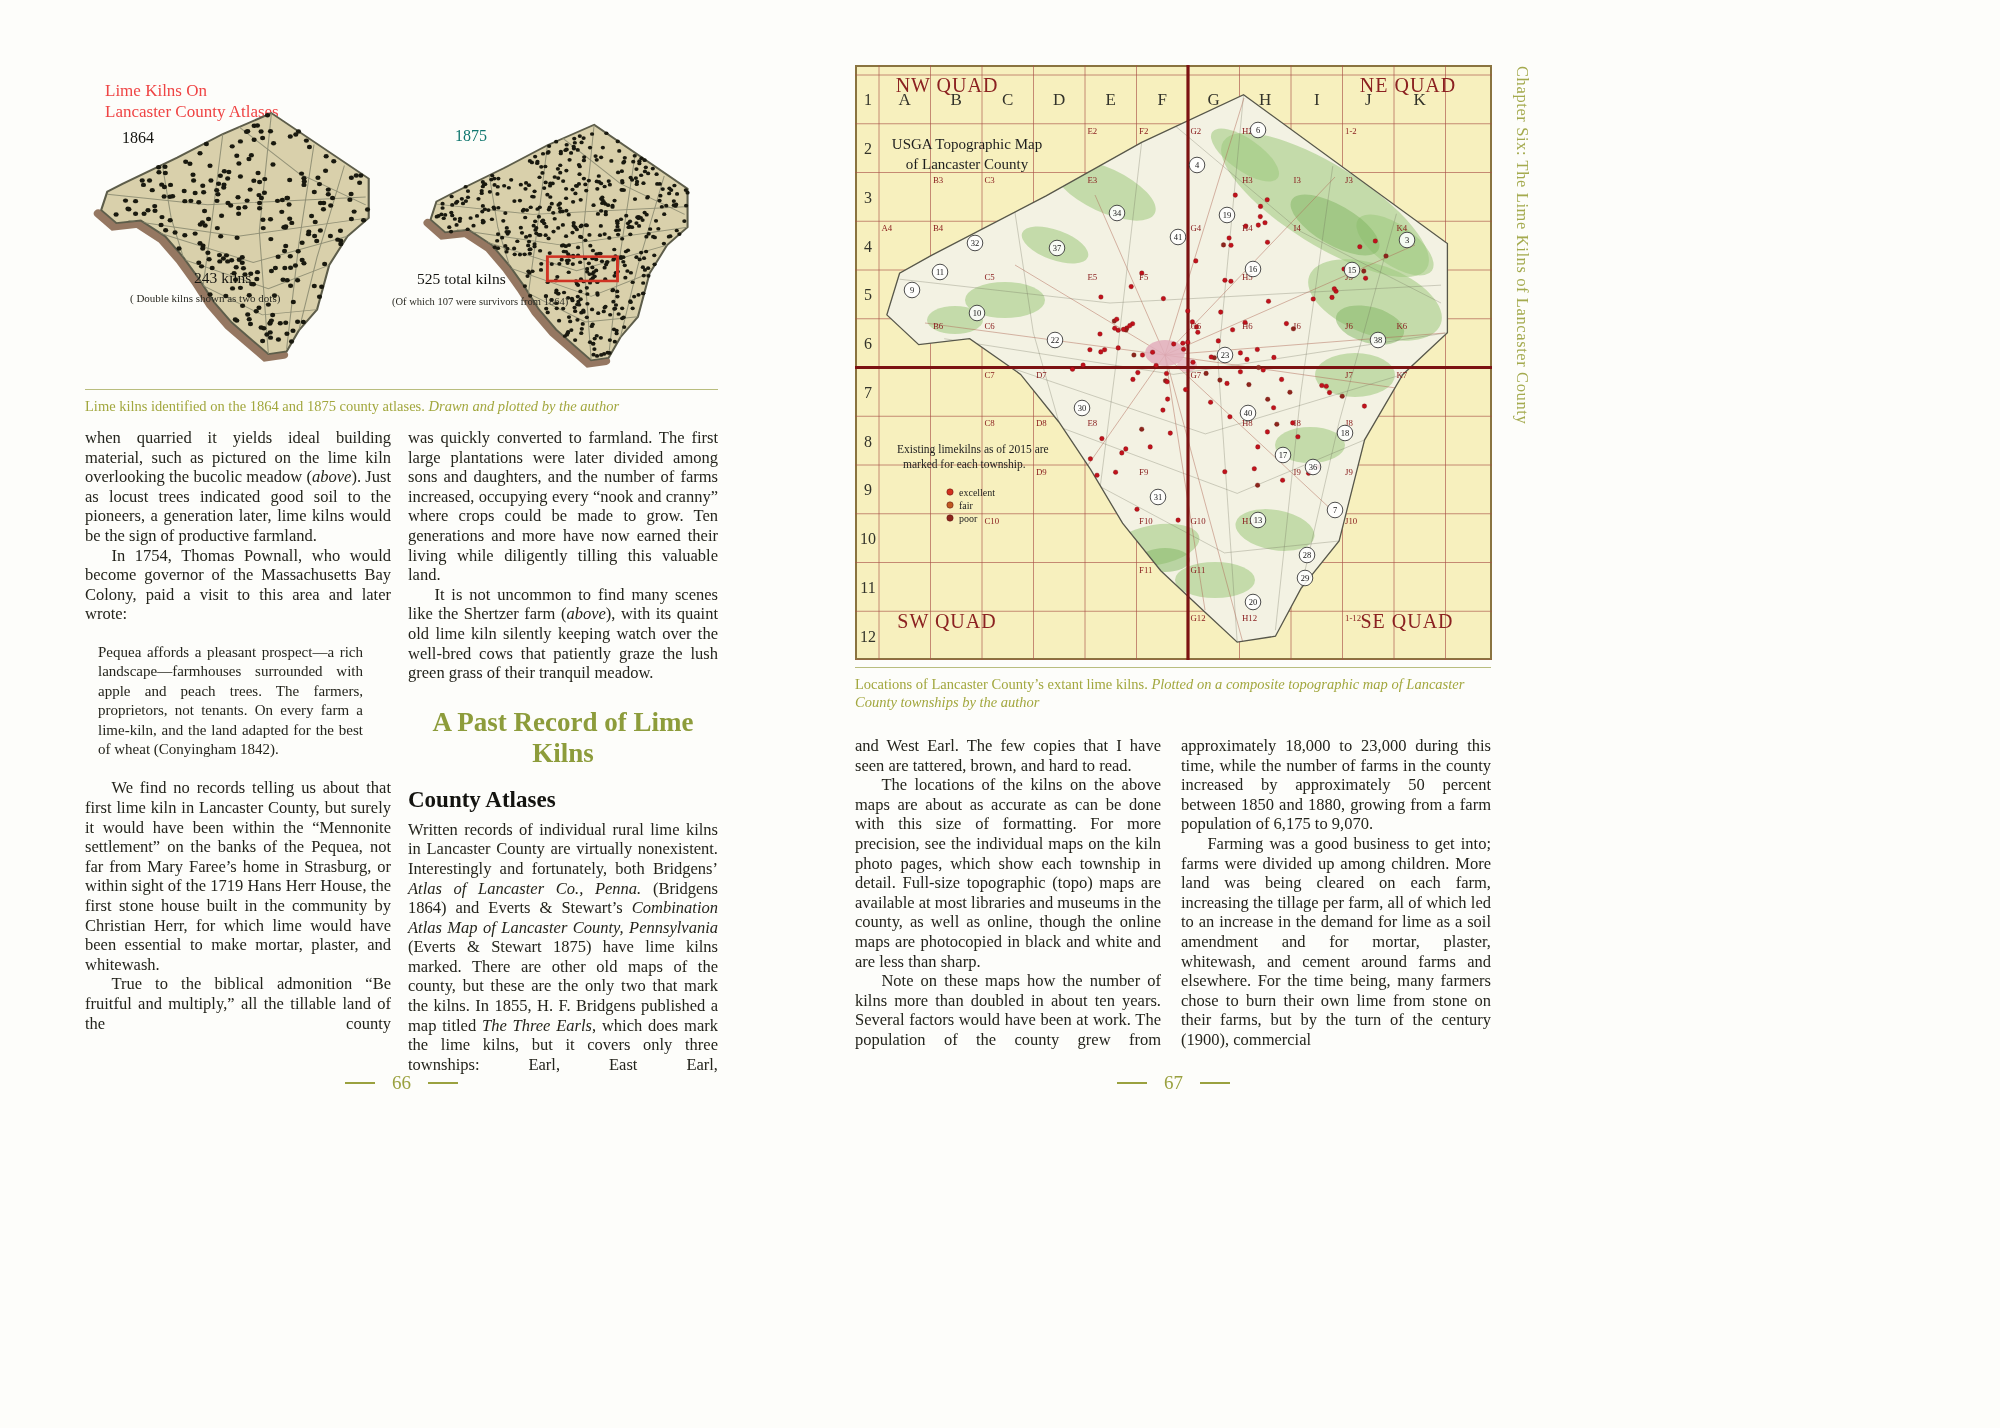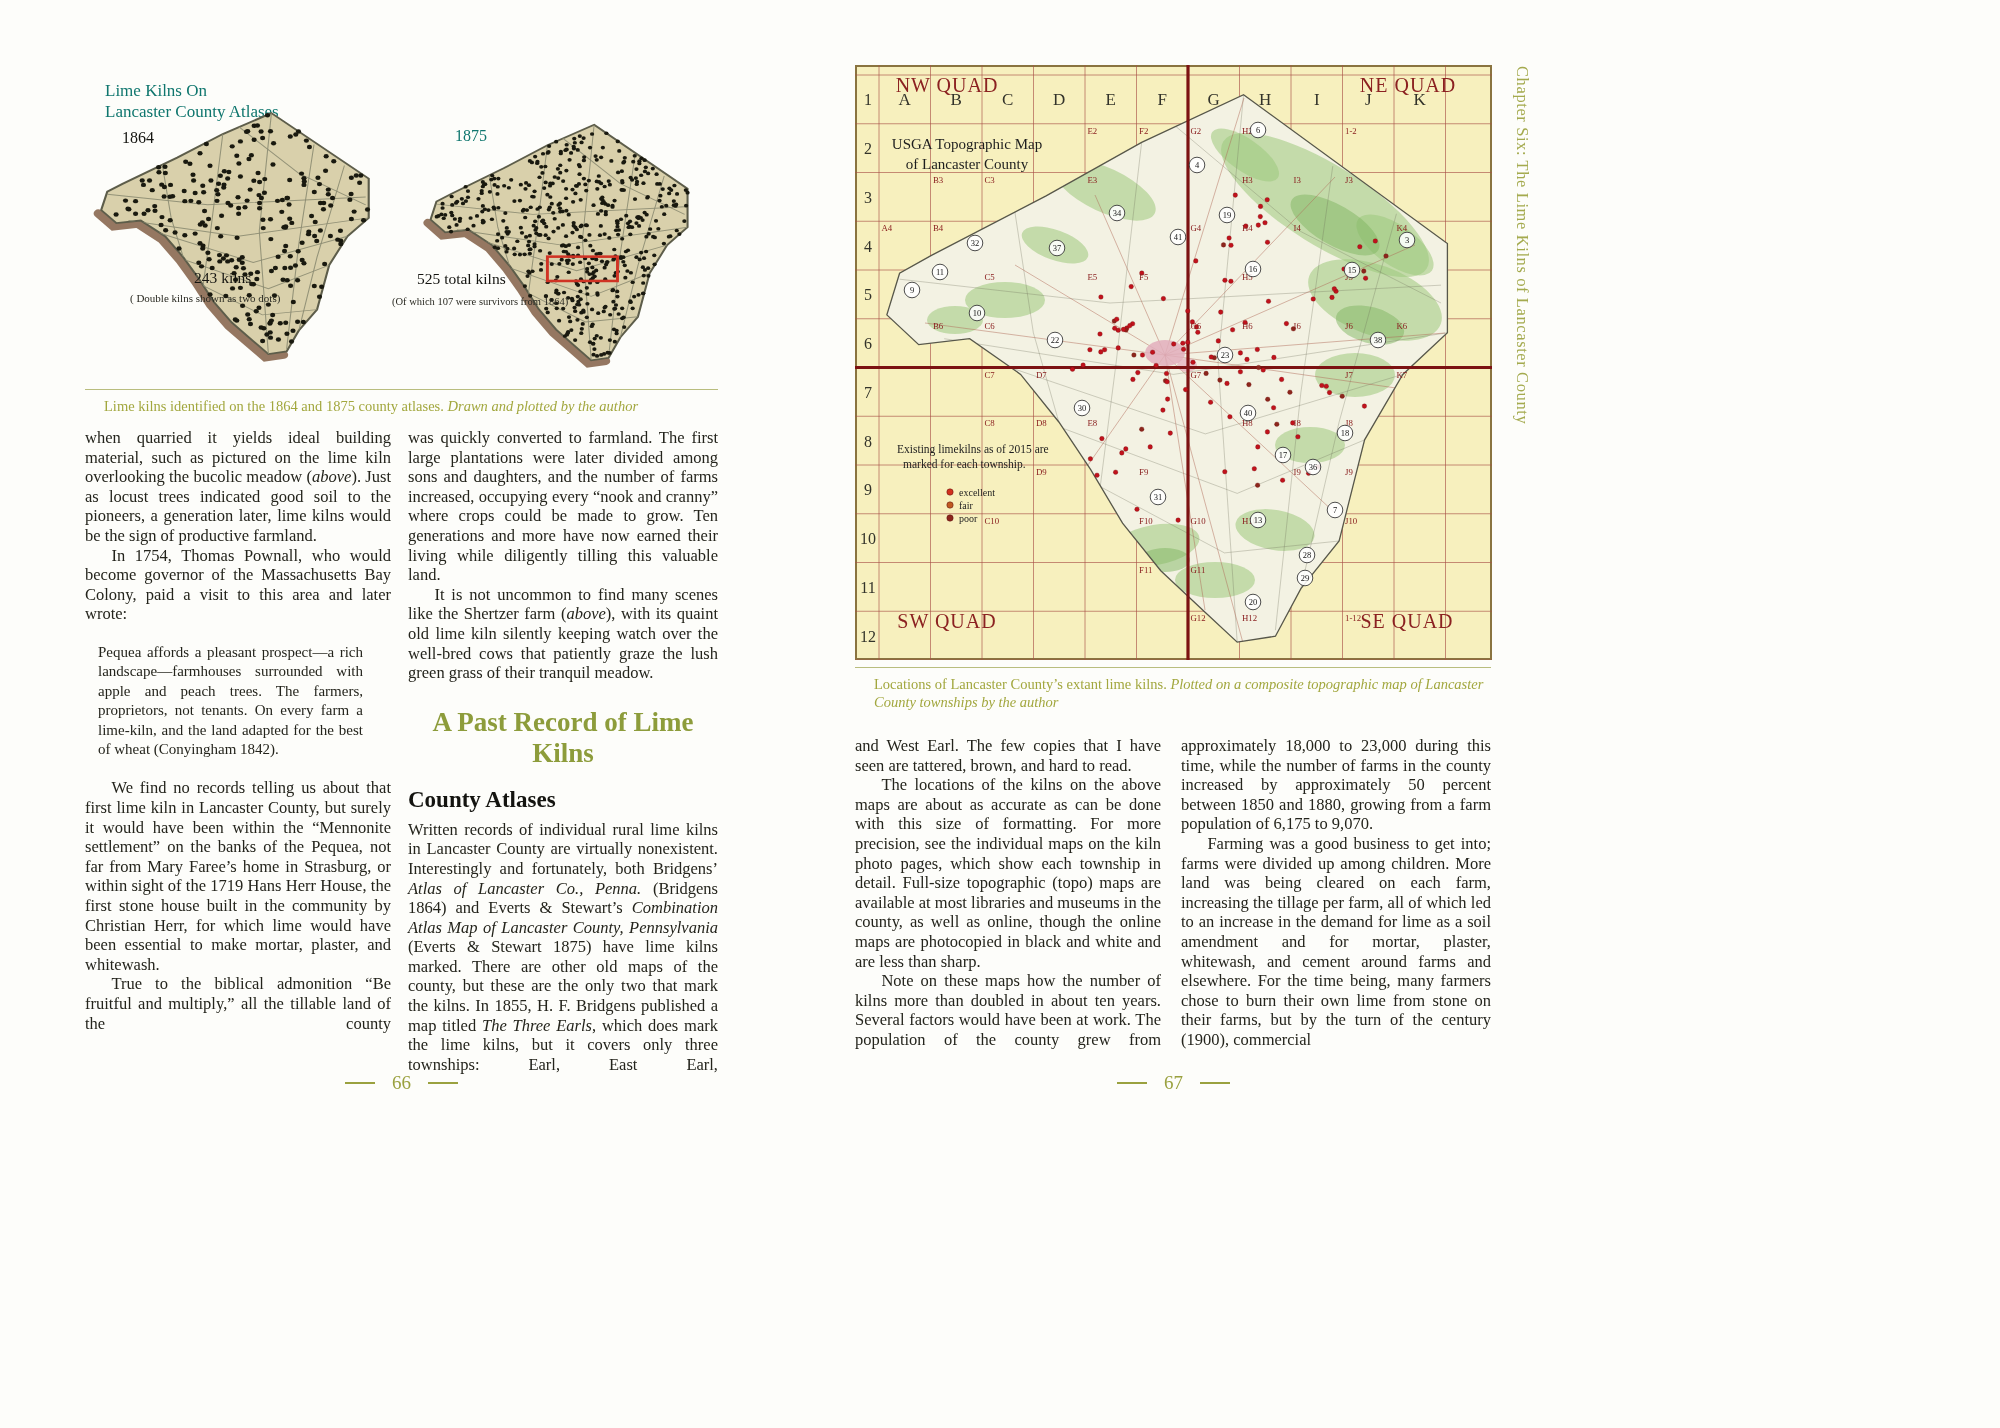--- a/index.html
+++ b/index.html
@@ -2,34 +2,34 @@
 <html><head>
 <meta charset="utf-8">
 <style>
   * { margin:0; padding:0; box-sizing:border-box; }
   html,body { background:#e8e8e4; }
   .spread { position:relative; width:2000px; height:1428px; background:#fdfdfa;
             font-family:"Liberation Serif", serif; color:#24241c; overflow:hidden; }
   .abs { position:absolute; }
 
   
-  #figTitle   { left:105px; top:80px;  font-size:17px; line-height:21px; color:#0f766e; }
+  #figTitle   { left:105px; top:80px;  font-size:17px; line-height:21px; color:#ef4444; }
   #svg1864    { left:86px;  top:100px; width:304px; height:262px; }
   #year1864   { left:122px; top:129px; font-size:16px; color:#141410; }
   #count1864  { left:194px; top:269px; font-size:15.5px; color:#141410; }
   #note1864   { left:130px; top:292px; font-size:11px; color:#2a2a22; }
   #svg1875    { left:416px; top:112px; width:292px; height:256px; }
   #year1875   { left:455px; top:127px; font-size:16px; color:#0f766e; }
   #count1875  { left:417px; top:270px; font-size:15.5px; color:#141410; }
   #note1875   { left:392px; top:296px; font-size:10.5px; color:#2a2a22; }
 
   .cap-rule  { height:1px; background:#b9bd7e; }
   #ruleLeft  { left:85px;  top:389px; width:633px; }
   #ruleRight { left:855px; top:667px; width:636px; }
-  .caption   { font-size:14.5px; line-height:18px; color:#a2a73e;margin-left:19px; }
+  .caption   { font-size:14.5px; line-height:18px; color:#a2a73e; }
   #captionLeft  { left:85px;  top:397px; width:633px; }
   #captionRight { left:855px; top:675px; width:636px; }
 
   
   .cols { display:flex; }
   #colsLeft  { left:85px;  top:428px; width:633px; gap:17px; }
   #colsRight { left:855px; top:736px; width:637px; gap:20px; }
   .col-a { width:306px; }
   .col-b { width:310px; }
   .col p { font-size:16.5px; line-height:19.6px; text-align:justify; hyphens:none; }

